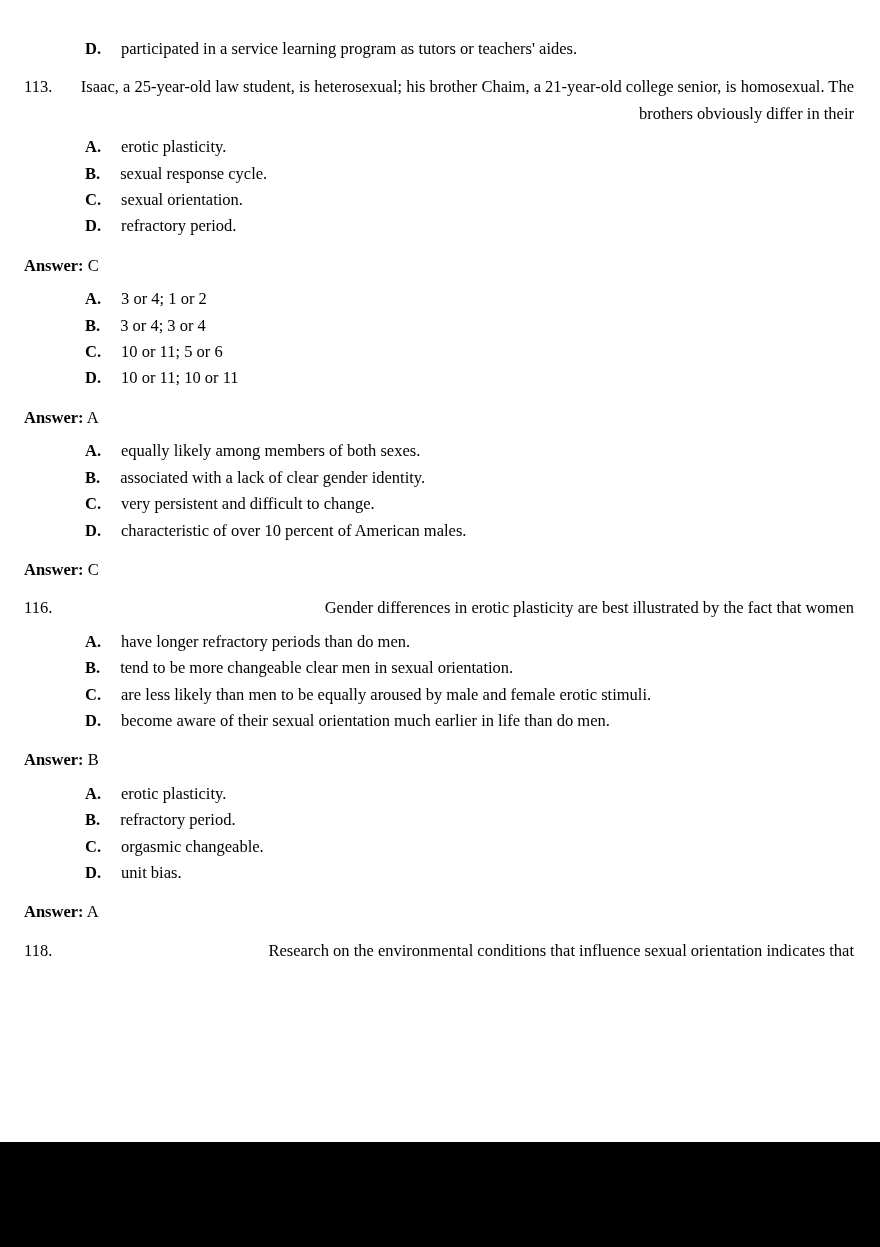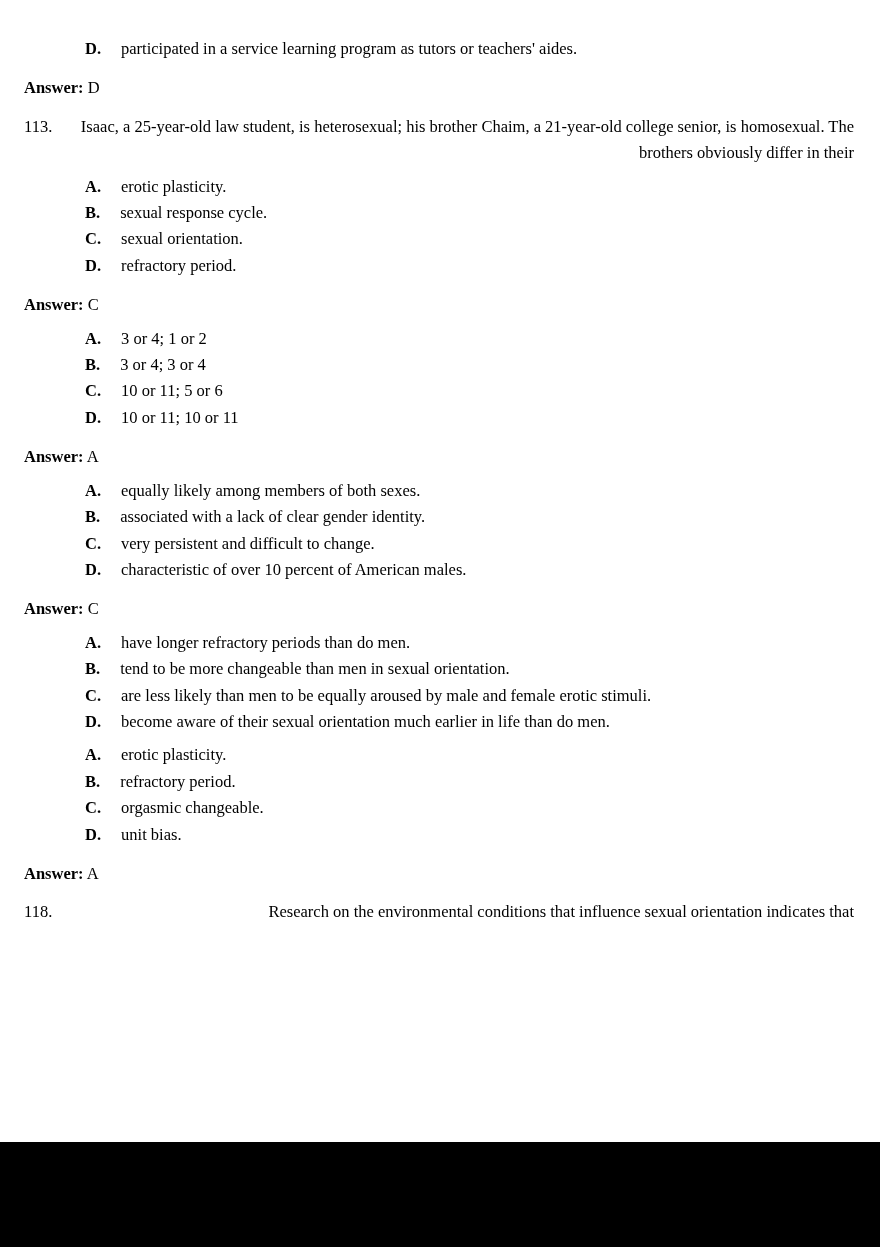--- a/index.html
+++ b/index.html
@@ -101,24 +101,20 @@
 
 <div id="page">
 
   <div id="content">
 
     <div class="option">
       <span class="letter">D.</span>
       <span class="otext">participated in a service learning program as tutors or teachers' aides.</span>
     </div>
 
-    <div class="answer">
-      <span class="alabel">Answer:</span>
-      <span class="avalue">D</span>
-    </div>
 
     <div class="question">
       <span class="qnum">113.</span>
       <span class="qtext">Isaac, a 25-year-old law student, is heterosexual; his brother Chaim, a 21-year-old college senior, is homosexual. The brothers obviously differ in their</span>
     </div>
     <div class="option-group">
       <div class="option">
         <span class="letter">A.</span>
         <span class="otext">erotic plasticity.</span>
       </div>
@@ -179,37 +175,45 @@
       <div class="option">
         <span class="letter">D.</span>
         <span class="otext">characteristic of over 10 percent of American males.</span>
       </div>
     </div>
     <div class="answer">
       <span class="alabel">Answer:</span>
       <span class="avalue">C</span>
     </div>
 
+    <div class="question">
+      <span class="qnum">116.</span>
+      <span class="qtext">Gender differences in erotic plasticity are best illustrated by the fact that women</span>
+    </div>
     <div class="option-group">
       <div class="option">
         <span class="letter">A.</span>
         <span class="otext">have longer refractory periods than do men.</span>
       </div>
       <div class="option">
         <span class="letter">B.</span>
-        <span class="otext">tend to be more changeable than men in sexual orientation.</span>
+        <span class="otext">tend to be more changeable clear men in sexual orientation.</span>
       </div>
       <div class="option">
         <span class="letter">C.</span>
         <span class="otext">are less likely than men to be equally aroused by male and female erotic stimuli.</span>
       </div>
       <div class="option">
         <span class="letter">D.</span>
         <span class="otext">become aware of their sexual orientation much earlier in life than do men.</span>
       </div>
+    </div>
+    <div class="answer">
+      <span class="alabel">Answer:</span>
+      <span class="avalue">B</span>
     </div>
 
     <div class="option-group">
       <div class="option">
         <span class="letter">A.</span>
         <span class="otext">erotic plasticity.</span>
       </div>
       <div class="option">
         <span class="letter">B.</span>
         <span class="otext">refractory period.</span>

